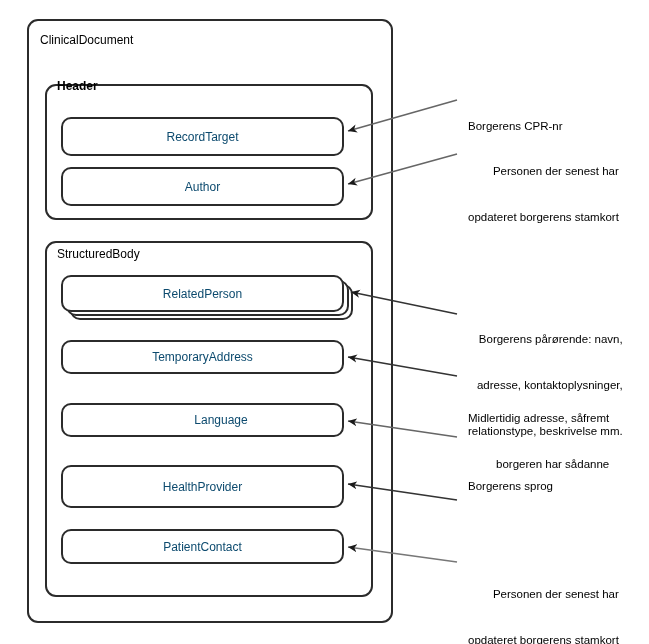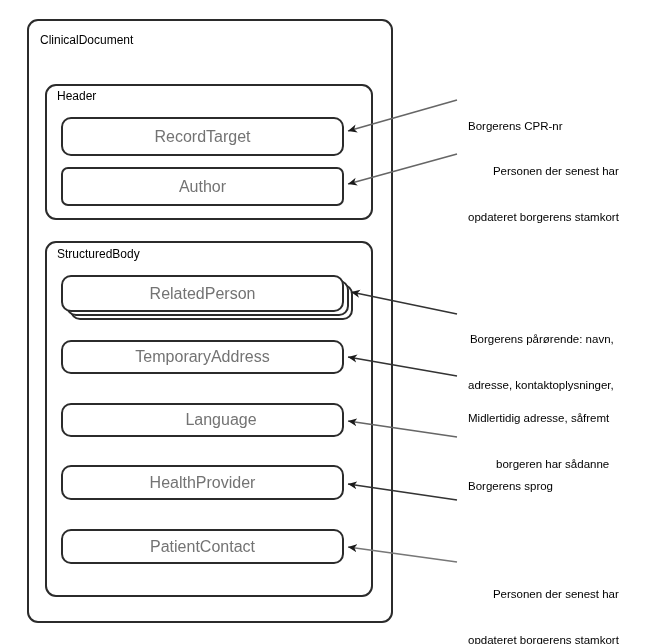--- a/index.html
+++ b/index.html
@@ -60,63 +60,63 @@
     border-radius: 10px;
     background: #ffffff;
     display: flex;
     align-items: center;
     justify-content: center;
   }
   .node-leaf.stacked-shadow {
     background: #ffffff;
   }
   .leaf-text {
-    font-size: 16px;
+    font-size: 12px;
     line-height: 14px;
-    color: #737373;
+    color: #0c4a6e;
     white-space: pre;
   }
 </style>
 </head>
 <body>
 
 <div id="diagram-root">
 
   <div class="node-container" style="left:27px; top:19px; width:366px; height:604px;"></div>
   <div class="container-label" style="left:40px; top:33px;">ClinicalDocument</div>
 
   <div class="node-container" style="left:45px; top:84px; width:328px; height:136px;"></div>
-  <div class="container-label" style="left:57px; top:89px;">Header</div>
+  <div class="container-label" style="left:57px; top:79px;font-weight:bold;">Header</div>
 
   <div class="node-leaf" style="left:61px; top:117px; width:283px; height:39px;">
     <span class="leaf-text">RecordTarget</span>
   </div>
 
-  <div class="node-leaf" style="left:61px; top:167px; width:283px; height:39px;border-radius:7px;">
+  <div class="node-leaf" style="left:61px; top:167px; width:283px; height:39px;">
     <span class="leaf-text">Author</span>
   </div>
 
   <div class="node-container" style="left:45px; top:241px; width:328px; height:356px;"></div>
   <div class="container-label" style="left:57px; top:247px;">StructuredBody</div>
 
   <div class="node-leaf stacked-shadow" style="left:70px; top:284px; width:283px; height:36px;"></div>
   <div class="node-leaf stacked-shadow" style="left:66px; top:280px; width:283px; height:36px;"></div>
   <div class="node-leaf" style="left:61px; top:275px; width:283px; height:37px;">
     <span class="leaf-text">RelatedPerson</span>
   </div>
 
   <div class="node-leaf" style="left:61px; top:340px; width:283px; height:34px;">
     <span class="leaf-text">TemporaryAddress</span>
   </div>
 
   <div class="node-leaf" style="left:61px; top:403px; width:283px; height:34px;padding-left:37px;">
     <span class="leaf-text">Language</span>
   </div>
 
-  <div class="node-leaf" style="left:61px; top:465px; width:283px; height:35px;">
+  <div class="node-leaf" style="left:61px; top:465px; width:283px; height:43px;">
     <span class="leaf-text">HealthProvider</span>
   </div>
 
   <div class="node-leaf" style="left:61px; top:529px; width:283px; height:35px;">
     <span class="leaf-text">PatientContact</span>
   </div>
 
   <svg class="diagram-layer" viewBox="0 0 649 644" xmlns="http://www.w3.org/2000/svg">
     <defs>
       <marker id="arrowDark" markerWidth="10" markerHeight="9" refX="9" refY="4.5" orient="auto" markerUnits="userSpaceOnUse">
@@ -155,20 +155,21 @@
   </div>
 
   <div class="annotation" style="left:468px; top:134px;">
     <div>Personen der senest har</div>
     <div>opdateret borgerens stamkort</div>
   </div>
 
   <div class="annotation" style="left:468px; top:302px;">
     <div>Borgerens pårørende: navn,</div>
     <div>adresse, kontaktoplysninger,</div>
+    <div>relationstype, beskrivelse mm.</div>
   </div>
 
   <div class="annotation" style="left:468px; top:381px;">
     <div>Midlertidig adresse, såfremt</div>
     <div>borgeren har sådanne</div>
   </div>
 
   <div class="annotation" style="left:468px; top:449px;">
     <div>Borgerens sprog</div>
   </div>

